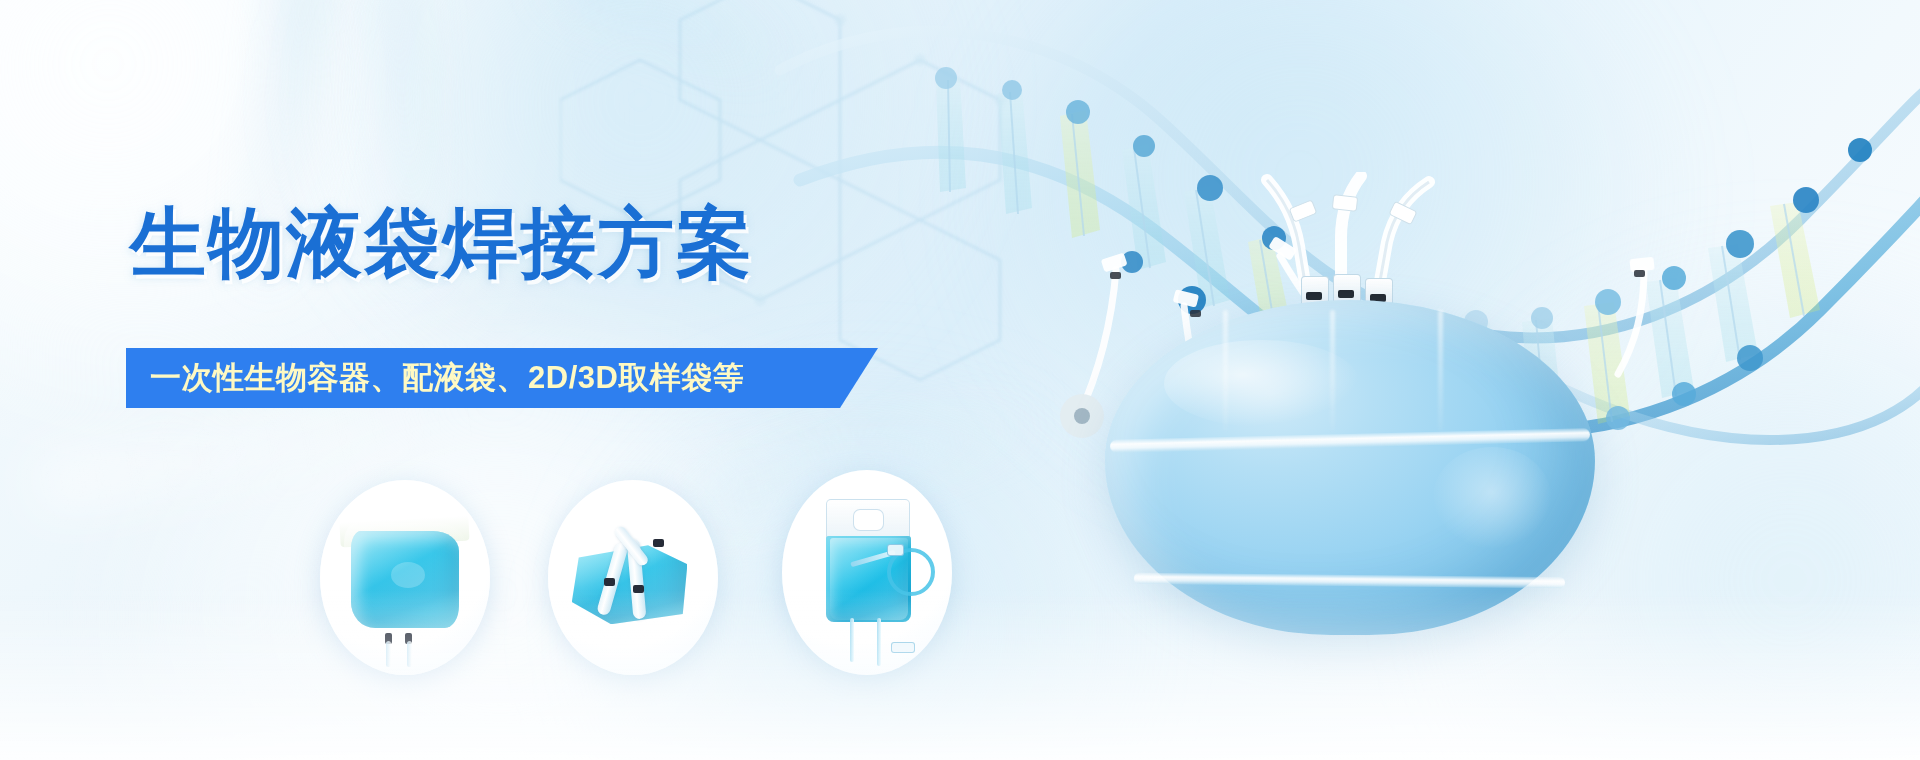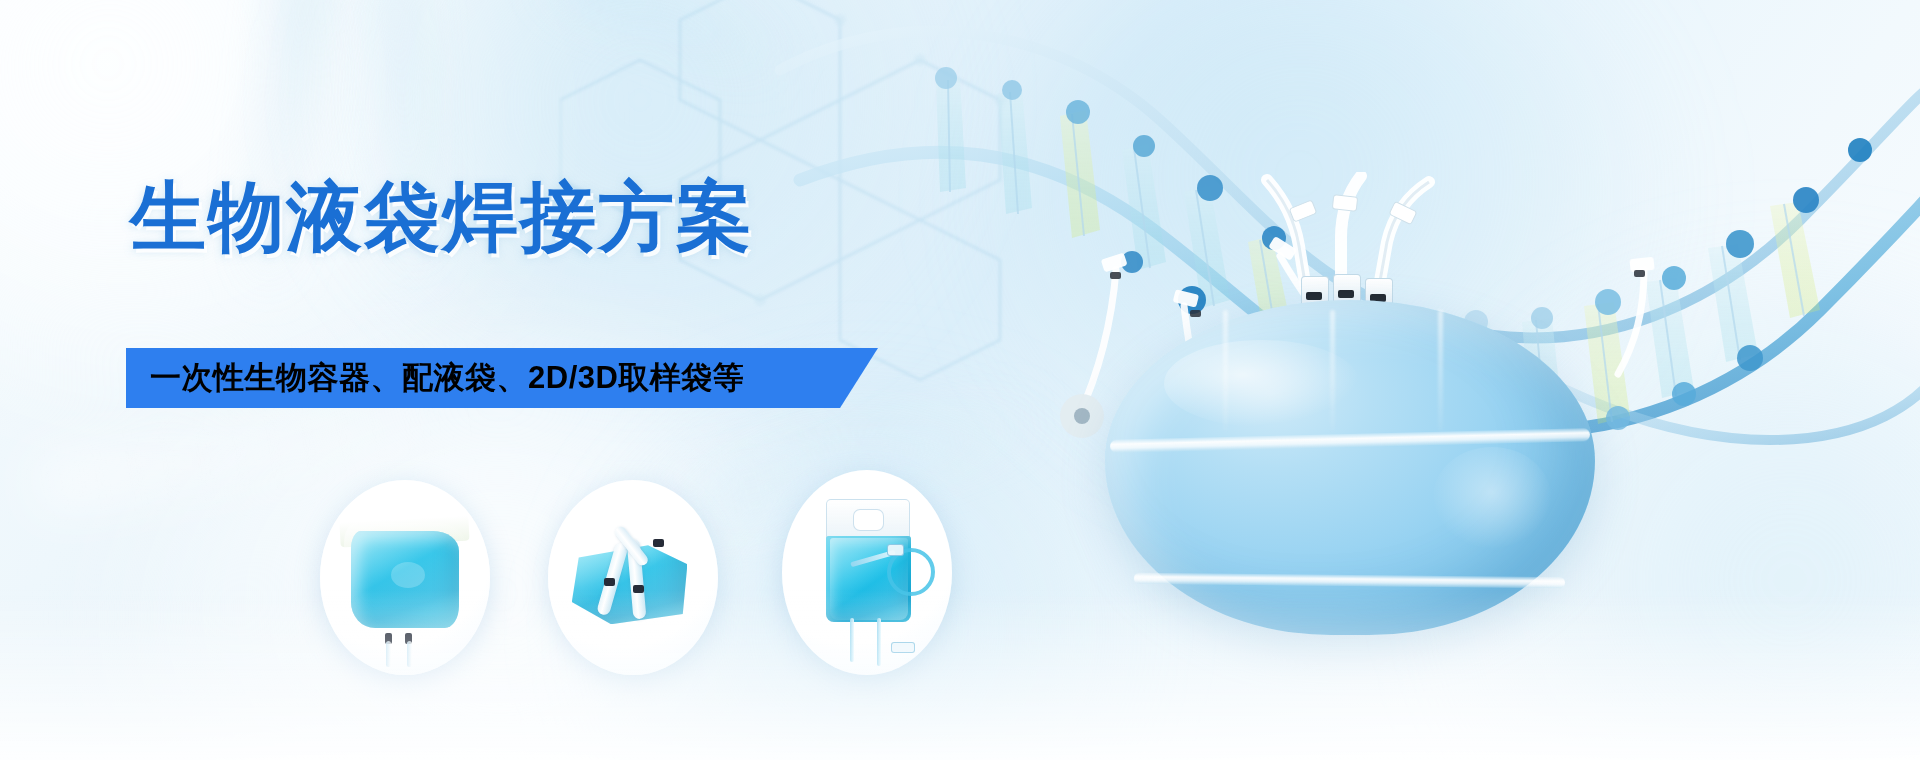--- a/index.html
+++ b/index.html
@@ -42,21 +42,21 @@
     position: absolute;
     border: 2px solid rgba(150,200,230,0.30);
     filter: blur(2.2px);
     pointer-events: none;
   }
 
   
   #headline {
     position: absolute;
     left: 130px;
-    top: 176px;
+    top: 202px;
     font-size: 76px;
     line-height: 1.08;
     font-weight: bold;
     color: #1a6fd4;
     letter-spacing: 2px;
     text-shadow: 3px 4px 0 rgba(255,255,255,0.85),
                  0 2px 10px rgba(120,180,220,0.35);
     white-space: nowrap;
   }
 
@@ -67,21 +67,21 @@
     top: 348px;
     width: 752px;
     height: 60px;
     background: #2e7fef;
     clip-path: polygon(0 0, 100% 0, calc(100% - 38px) 100%, 0 100%);
     display: flex;
     align-items: center;
     box-shadow: 0 3px 10px rgba(60,130,210,0.28);
   }
   #subtitle-text {
-    color: #000000;
+    color: #fef9c3;
     font-size: 31px;
     font-weight: bold;
     letter-spacing: 0.5px;
     margin-left: 24px;
     white-space: nowrap;
   }
 
   
   .product-circle {
     position: absolute;

